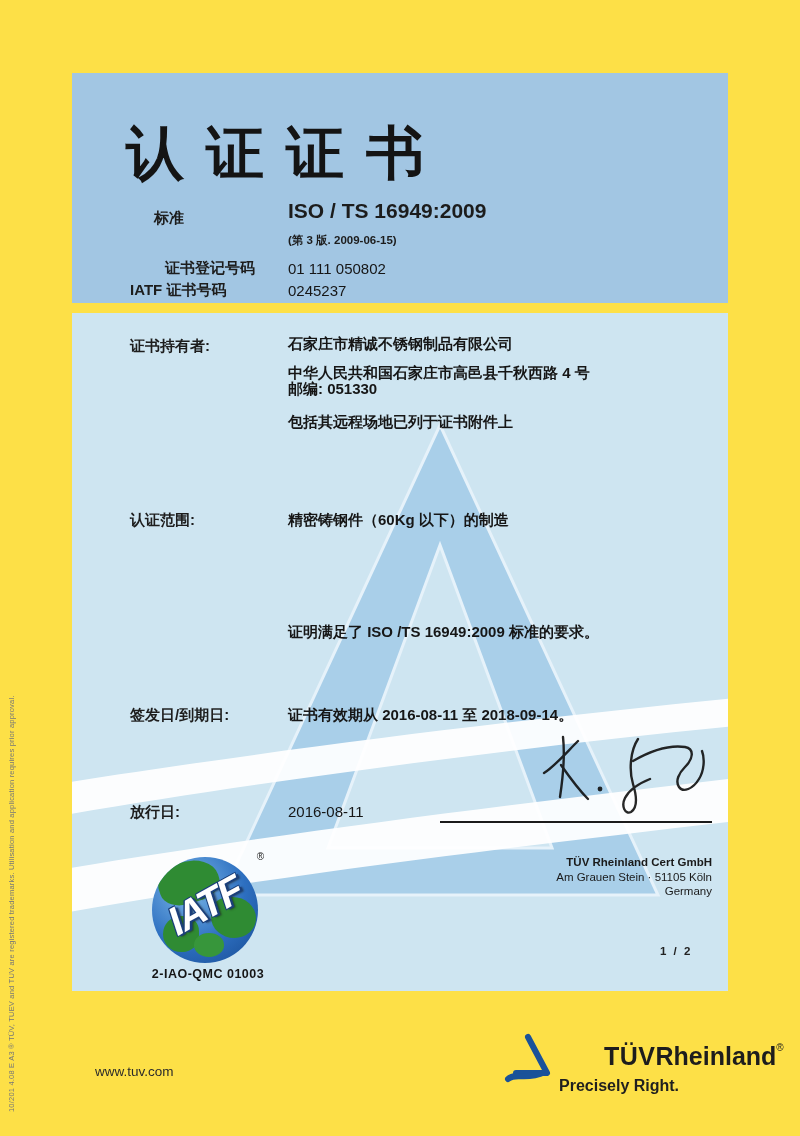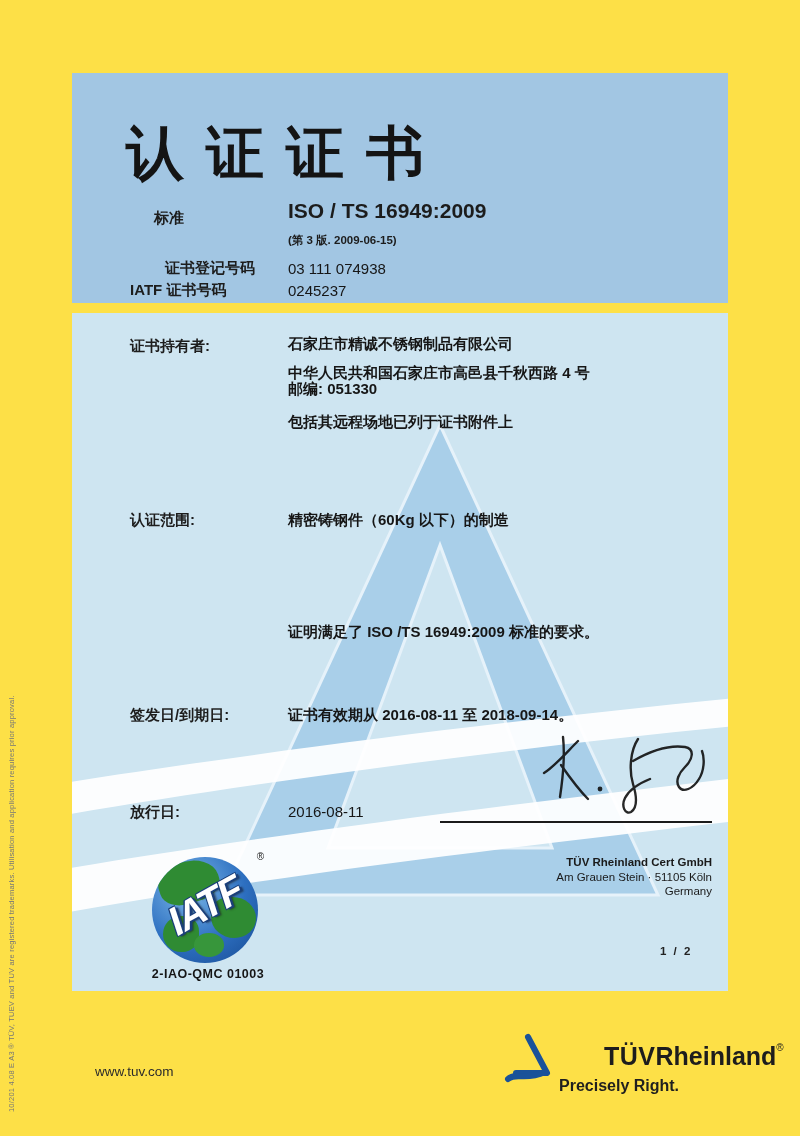--- a/index.html
+++ b/index.html
@@ -81,21 +81,21 @@
   <div class="abs side-note">10/201  4.08  E  A3   ®   TÜV, TUEV and TUV are registered trademarks. Utilisation and application requires prior approval.</div>
 
   <div class="cert">
 
     <div class="band-header">
       <div class="abs cert-title">认证证书</div>
       <div class="abs lbl std-label">标准</div>
       <div class="abs std-value">ISO / TS 16949:2009</div>
       <div class="abs std-edition">(第 3 版. 2009-06-15)</div>
       <div class="abs lbl reg-label">证书登记号码</div>
-      <div class="abs val reg-value">03 111 074938</div>
+      <div class="abs val reg-value">01 111 050802</div>
       <div class="abs lbl iatfno-label">IATF 证书号码</div>
       <div class="abs val iatfno-value">0245237</div>
     </div>
 
     <div class="band-body">
 
       <svg class="abs" style="left:0;top:0;" width="656" height="678" viewBox="0 0 656 678">
         <path fill="#a9cfe9" fill-rule="evenodd" stroke="#e6f2fa" stroke-width="3" d="M368 112 L586 582 L150 582 Z M368 232 L480 535 L256 535 Z"></path>
         <path fill="#ffffff" opacity="0.93" d="M-8 470 C 180 440 430 408 664 385 L 664 413 C 430 436 180 470 -8 502 Z"></path>
         <path fill="#ffffff" opacity="0.93" d="M-8 556 C 180 524 430 492 664 465 L 664 508 C 430 535 180 566 -8 600 Z"></path>

